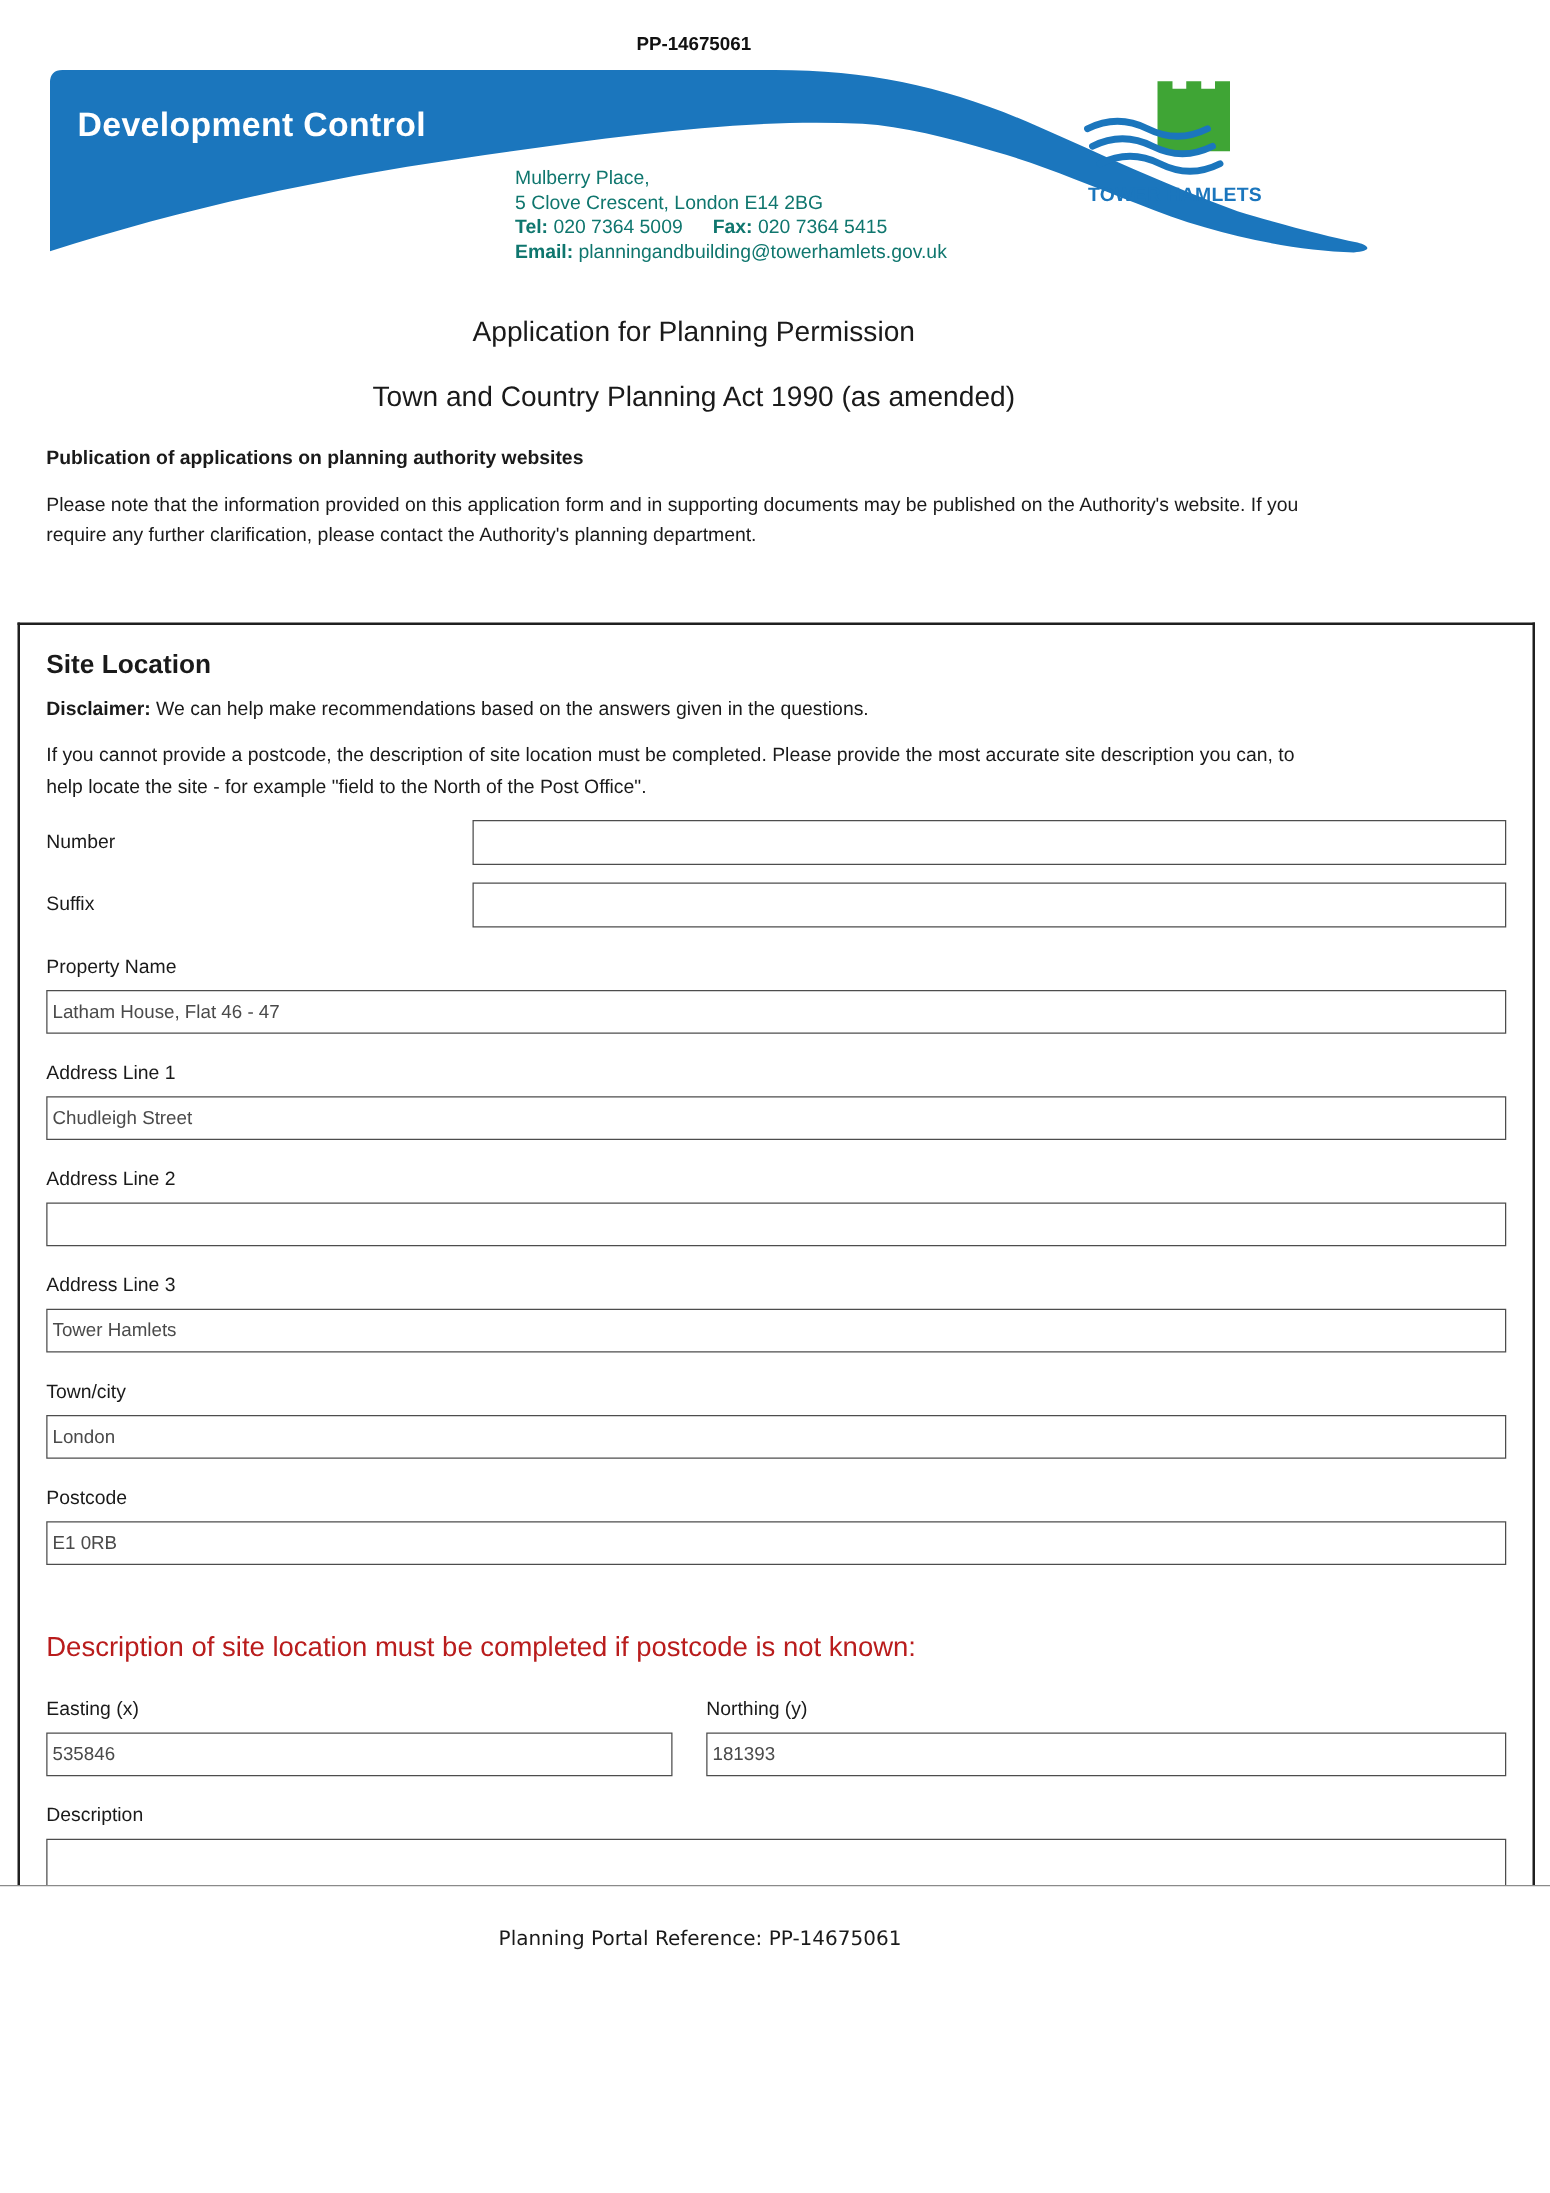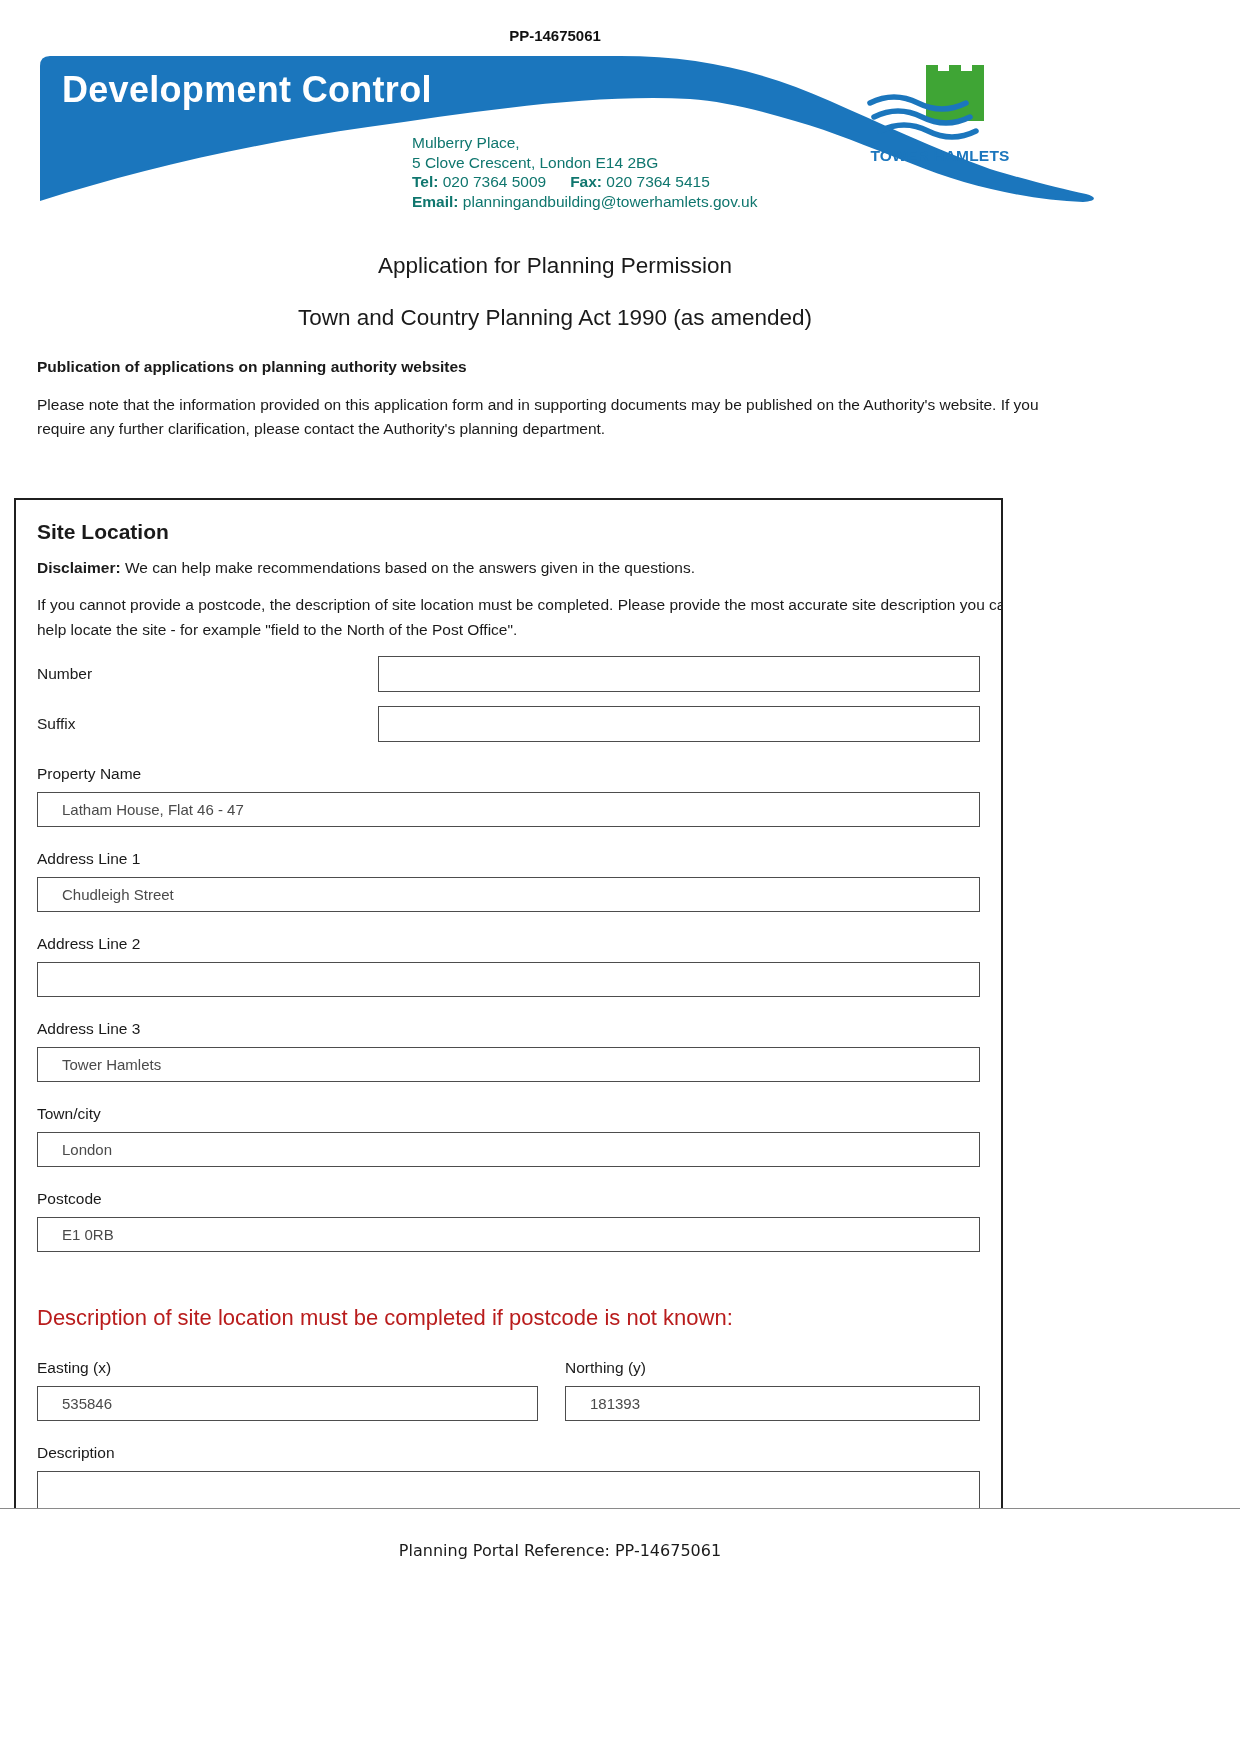--- a/index.html
+++ b/index.html
@@ -6,43 +6,43 @@
   html,body { background:#fff; }
   body {
     width:1240px; height:1754px; position:relative; overflow:hidden;
     font-family:"Liberation Sans", sans-serif; color:#1a1a1a;
   }
   .ref-top { width:1110px; padding-top:27px; text-align:center; font-weight:700; font-size:15px; color:#111; }
 
   
   .banner { position:relative; height:178px; margin-top:7px; }
   .swoosh { position:absolute; left:0; top:0; }
-  .banner-title { position:absolute; left:62px; top:18px; color:#fff; font-size:36px; font-weight:700; letter-spacing:.3px; }
+  .banner-title { position:absolute; left:62px; top:34px; color:#fff; font-size:27px; font-weight:700; letter-spacing:.3px; }
   .address-block { position:absolute; left:368px; top:82px; color:#0f766e; font-size:15.5px; line-height:19.5px;margin-left:44px; }
   .address-block .b { font-weight:700; }
   .fax-gap { display:inline-block; width:24px; }
   .logo { position:absolute; left:866px; top:6px; width:148px; text-align:center; }
   .logo-text { color:#1b76bd; font-weight:700; font-size:15.5px; margin-top:0px; letter-spacing:.2px; }
 
   
   .main-title { margin-top:24px; width:1110px; text-align:center; font-size:22.5px; color:#1a1a1a; }
   .act-title  { margin-top:26px; width:1110px; text-align:center; font-size:22.5px; color:#1a1a1a; }
   .pub-heading { margin:27px 0 0 37px; font-size:15.5px; font-weight:700; }
   .pub-body { margin:17px 0 0 37px; width:1040px; font-size:15.5px; line-height:24px; }
 
   
-  .site-box { margin:57px 0 0 14px; width:989px; height:1010px; border:2px solid #1f1f1f; border-bottom:none; padding:20px 21px 0; overflow:hidden; }
+  .site-box { margin:57px 0 0 14px; width:1214px; height:1010px; border:2px solid #1f1f1f; border-bottom:none; padding:20px 21px 0; overflow:hidden; }
   .section-title { font-size:21px; font-weight:700; }
   .disclaimer { margin-top:15px; font-size:15.5px; }
   .disclaimer .b { font-weight:700; }
   .intro { margin-top:15px; width:1030px; font-size:15.5px; line-height:25px; }
 
   input, textarea {
     border:1px solid #4d4d4d; background:#fff; color:#4a4a4a;
-    font-family:"Liberation Sans", sans-serif; font-size:15px; padding:0 24px; outline:none;
+    font-family:"Liberation Sans", sans-serif; font-size:15px; padding:0 4px; outline:none;
   }
   .inline-row { display:flex; align-items:center; margin-top:14px; }
   .inline-row + .inline-row { }
   .inline-row label { width:341px; font-size:15.5px; }
   .inline-row input { flex:1; height:36px; }
 
   .stacked { margin-top:23px; }
   .stacked label { display:block; font-size:15.5px; }
   .stacked input { display:block; margin-top:9px; width:100%; height:35px; }
 

